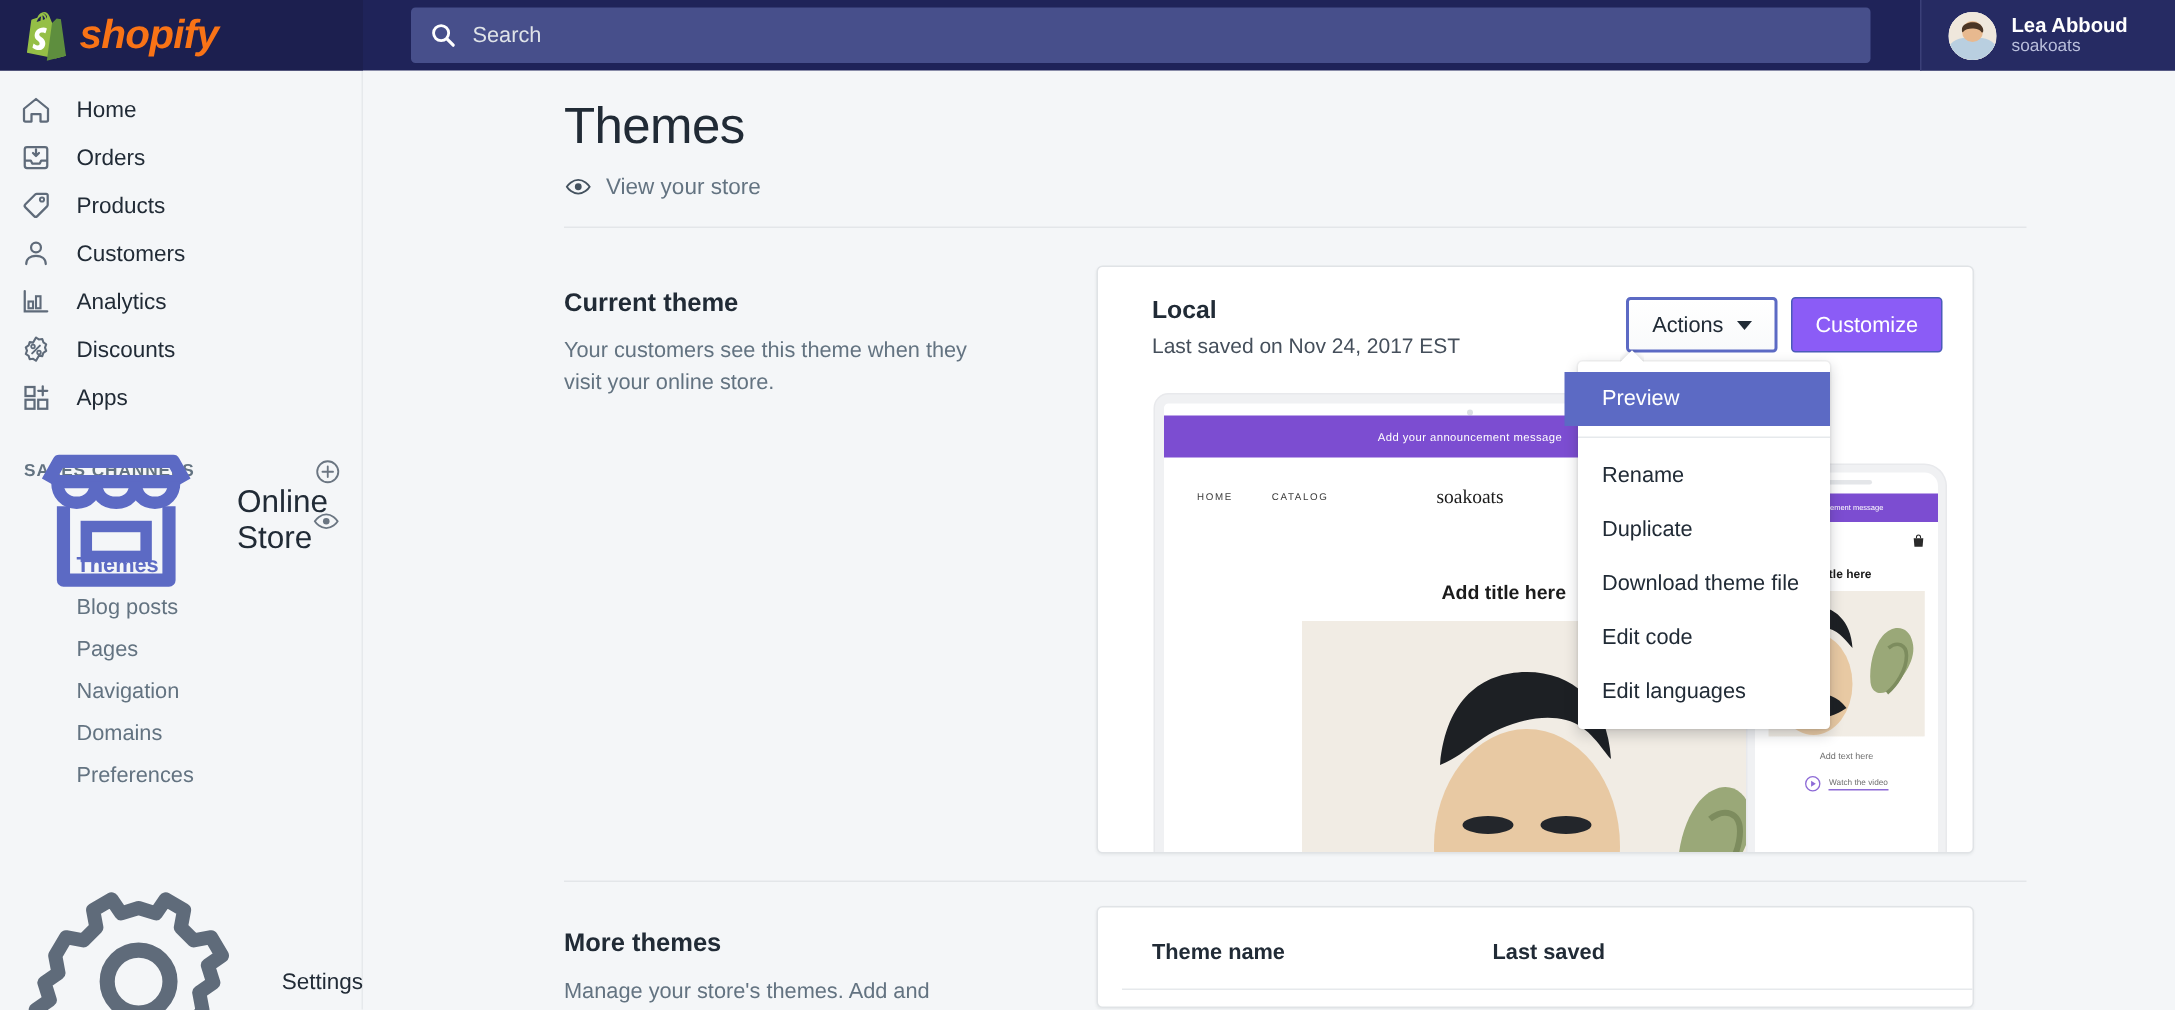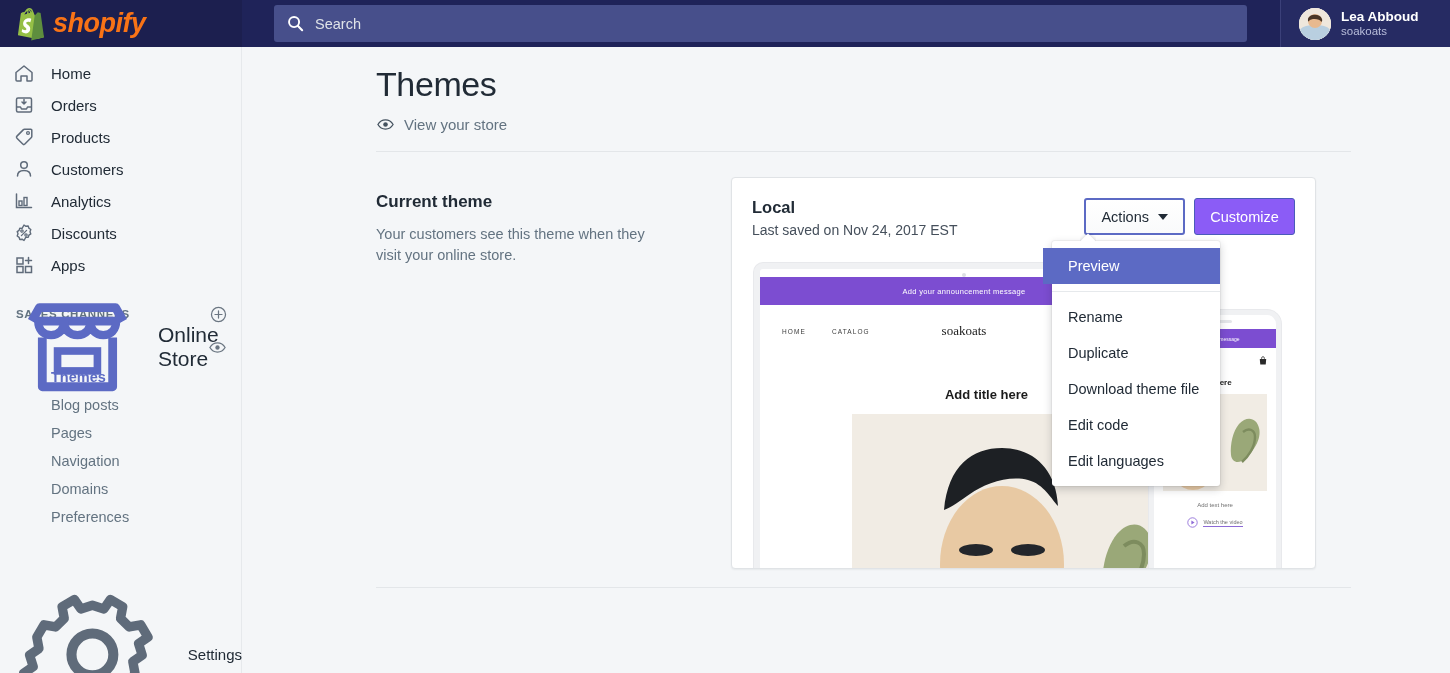--- a/index.html
+++ b/index.html
@@ -127,20 +127,21 @@
   .sec-desc {
     margin-top: 12px; font-size: 14.5px; color: #637381;
     line-height: 1.45; max-width: 280px;
   }
   .card {
     width: 585px; background: #fff;
     border: 1px solid #e0e3e6;
     border-radius: 4px;
     box-shadow: 0 1px 2px rgba(22,29,37,.06);
     position: relative;
+    padding-left: 16px;
   }
   .card-head {
     display: flex; align-items: flex-start;
     padding: 20px 20px 0 20px; justify-content: space-between;
   }
   .theme-name { font-size: 16.5px; font-weight: bold; color: #212b36; }
   .theme-saved { margin-top: 5px; font-size: 14px; color: #454f5b; }
   .btn-row { display: flex; gap: 9px; align-items: flex-start; }
   .btn {
     height: 37px; border-radius: 3px; font-size: 14.5px;
@@ -533,13 +534,25 @@
           <div class="pop-item">
               <span>Edit languages</span>
             </div>
         </div>
       </div>
     </div>
   </div>
 
   <div class="hr2"></div>
 
+  <div class="section" style="margin-top:16px">
+    <div class="sec-left">
+      <div class="sec-title">More themes</div>
+      <div class="sec-desc">Manage your store's themes. Add and</div>
+    </div>
+    <div class="card">
+      <div class="table-head">
+        <div class="th c1">Theme name</div>
+        <div class="th">Last saved</div>
+      </div>
+    </div>
+  </div>
 </div>
 
 </body></html>

